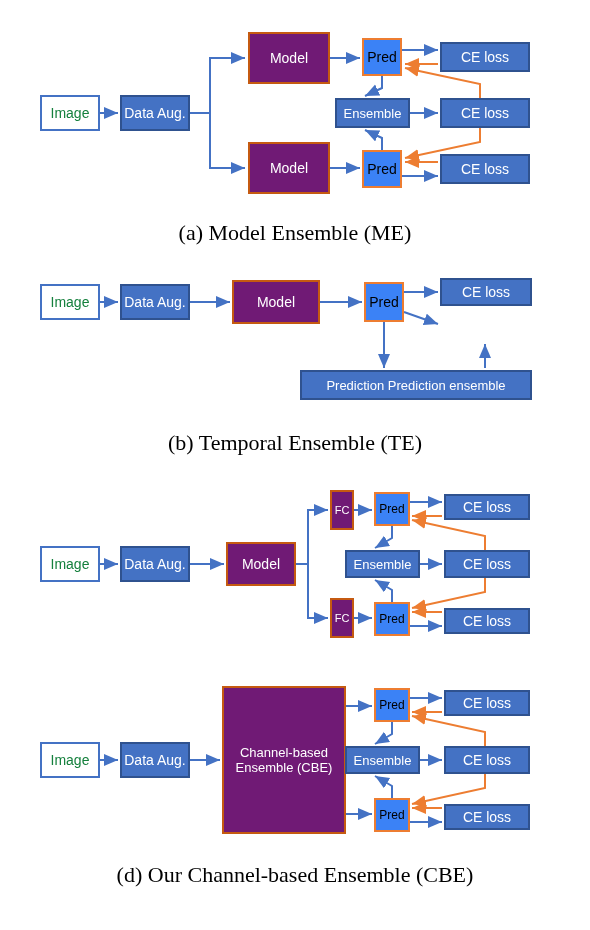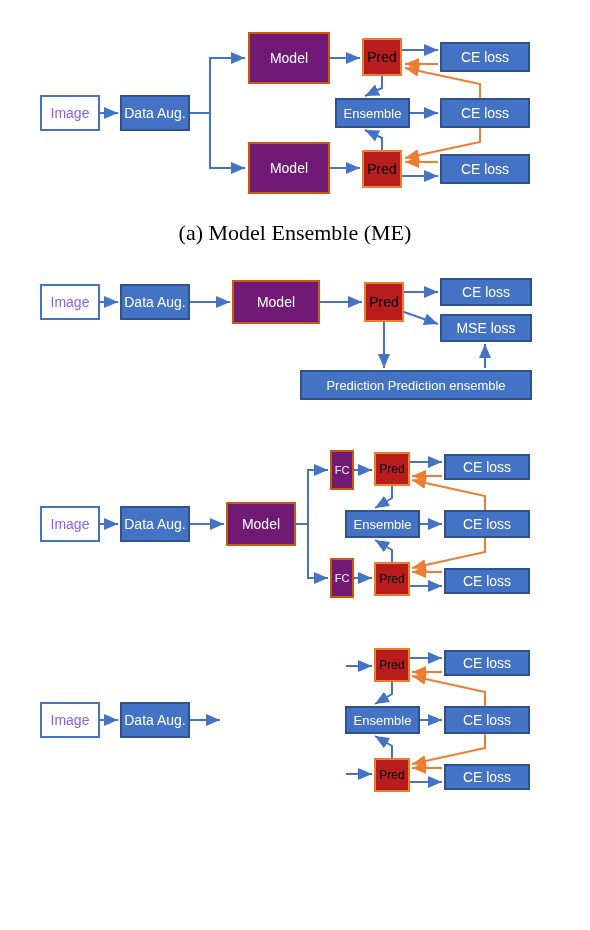--- a/index.html
+++ b/index.html
@@ -26,35 +26,35 @@
     display: flex;
     align-items: center;
     justify-content: center;
     text-align: center;
     font-size: 14px;
     box-sizing: border-box;
   }
   .white-box {
     border: 2px solid #4472C4;
     background: white;
-    color: #8b5cf6;
+    color: #15803d;
   }
   .blue-box {
     background: #4472C4;
     color: white;
     border: 2px solid #2F528F;
   }
   .orange-box {
     background: #701a75;
     color: white;
     border: 2px solid #C55A11;
   }
   .pred-box {
     border: 2px solid #ED7D31;
-    background: #b91c1c;
+    background: #3b82f6;
     color: black;
     text-align: center;
   }
   svg.arrows {
     position: absolute;
     top: 0;
     left: 0;
     pointer-events: none;
   }
 </style>
@@ -124,23 +124,23 @@
       <line x1="394" y1="26" x2="428" y2="26" stroke="#4472C4" stroke-width="2" marker-end="url(#arr-blue)"></line>
       <line x1="394" y1="46" x2="428" y2="58" stroke="#4472C4" stroke-width="2" marker-end="url(#arr-blue)"></line>
       <line x1="374" y1="56" x2="374" y2="102" stroke="#4472C4" stroke-width="2" marker-end="url(#arr-blue)"></line>
       <line x1="475" y1="102" x2="475" y2="78" stroke="#4472C4" stroke-width="2" marker-end="url(#arr-blue)"></line>
     </svg>
     <div class="box white-box" style="left:30px;top:18px;width:60px;height:36px;">Image</div>
     <div class="box blue-box" style="left:110px;top:18px;width:70px;height:36px;">Data Aug.</div>
     <div class="box orange-box" style="left:222px;top:14px;width:88px;height:44px;">Model</div>
     <div class="box pred-box" style="left:354px;top:16px;width:40px;height:40px;">Pred</div>
     <div class="box blue-box" style="left:430px;top:12px;width:92px;height:28px;">CE loss</div>
-    <div class="box blue-box" style="left:430px;top:48px;width:92px;height:28px;">MSE loss</div>
     <div class="box blue-box" style="left:290px;top:104px;width:232px;height:30px;font-size:13px;">Prediction Prediction ensemble</div>
   </div>
+  <div class="caption">(b) Temporal Ensemble (TE)</div>
 </div>
 
 <div class="figure">
   <div class="diagram" style="height:176px;">
     <svg class="arrows" width="570" height="176">
       <line x1="90" y1="88" x2="108" y2="88" stroke="#4472C4" stroke-width="2" marker-end="url(#arr-blue)"></line>
       <line x1="180" y1="88" x2="214" y2="88" stroke="#4472C4" stroke-width="2" marker-end="url(#arr-blue)"></line>
 
       <path d="M286 88 L298 88 L298 34 L318 34" fill="none" stroke="#4472C4" stroke-width="2" marker-end="url(#arr-blue)"></path>
       <path d="M286 88 L298 88 L298 142 L318 142" fill="none" stroke="#4472C4" stroke-width="2" marker-end="url(#arr-blue)"></path>
@@ -191,20 +191,22 @@
       <path d="M382 126 L382 114 L365 104" fill="none" stroke="#4472C4" stroke-width="2" marker-end="url(#arr-blue)"></path>
       <line x1="410" y1="88" x2="432" y2="88" stroke="#4472C4" stroke-width="2" marker-end="url(#arr-blue)"></line>
 
       <line x1="432" y1="40" x2="402" y2="40" stroke="#ED7D31" stroke-width="2" marker-end="url(#arr-orange)"></line>
       <line x1="432" y1="136" x2="402" y2="136" stroke="#ED7D31" stroke-width="2" marker-end="url(#arr-orange)"></line>
       <path d="M475 74 L475 60 L402 44" fill="none" stroke="#ED7D31" stroke-width="2" marker-end="url(#arr-orange)"></path>
       <path d="M475 102 L475 116 L402 132" fill="none" stroke="#ED7D31" stroke-width="2" marker-end="url(#arr-orange)"></path>
     </svg>
     <div class="box white-box" style="left:30px;top:70px;width:60px;height:36px;">Image</div>
     <div class="box blue-box" style="left:110px;top:70px;width:70px;height:36px;">Data Aug.</div>
+    <div class="box orange-box" style="left:212px;top:14px;width:124px;height:148px;font-size:13px;padding:6px;">Channel-based Ensemble (CBE)</div>
     <div class="box pred-box" style="left:364px;top:16px;width:36px;height:34px;font-size:12px;">Pred</div>
     <div class="box pred-box" style="left:364px;top:126px;width:36px;height:34px;font-size:12px;">Pred</div>
     <div class="box blue-box" style="left:335px;top:74px;width:75px;height:28px;font-size:13px;">Ensemble</div>
     <div class="box blue-box" style="left:434px;top:18px;width:86px;height:26px;">CE loss</div>
     <div class="box blue-box" style="left:434px;top:74px;width:86px;height:28px;">CE loss</div>
     <div class="box blue-box" style="left:434px;top:132px;width:86px;height:26px;">CE loss</div>
   </div>
+  <div class="caption">(d) Our Channel-based Ensemble (CBE)</div>
 </div>
 
 </body></html>

